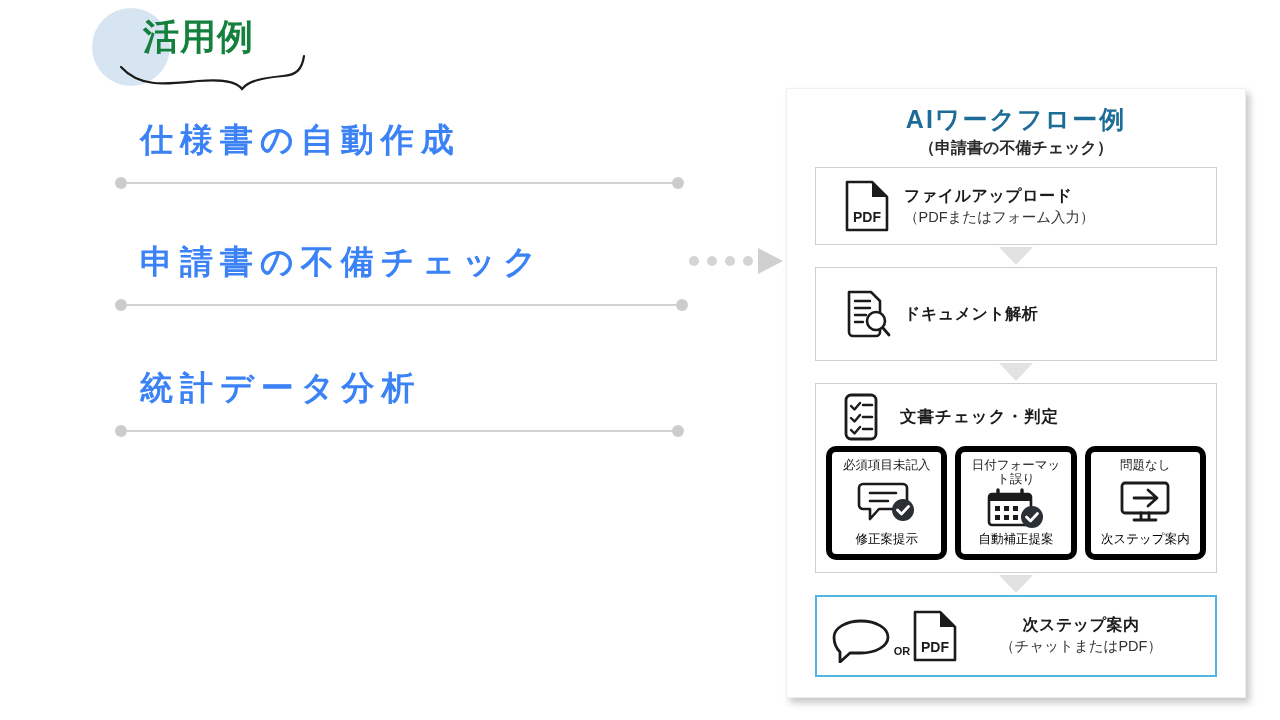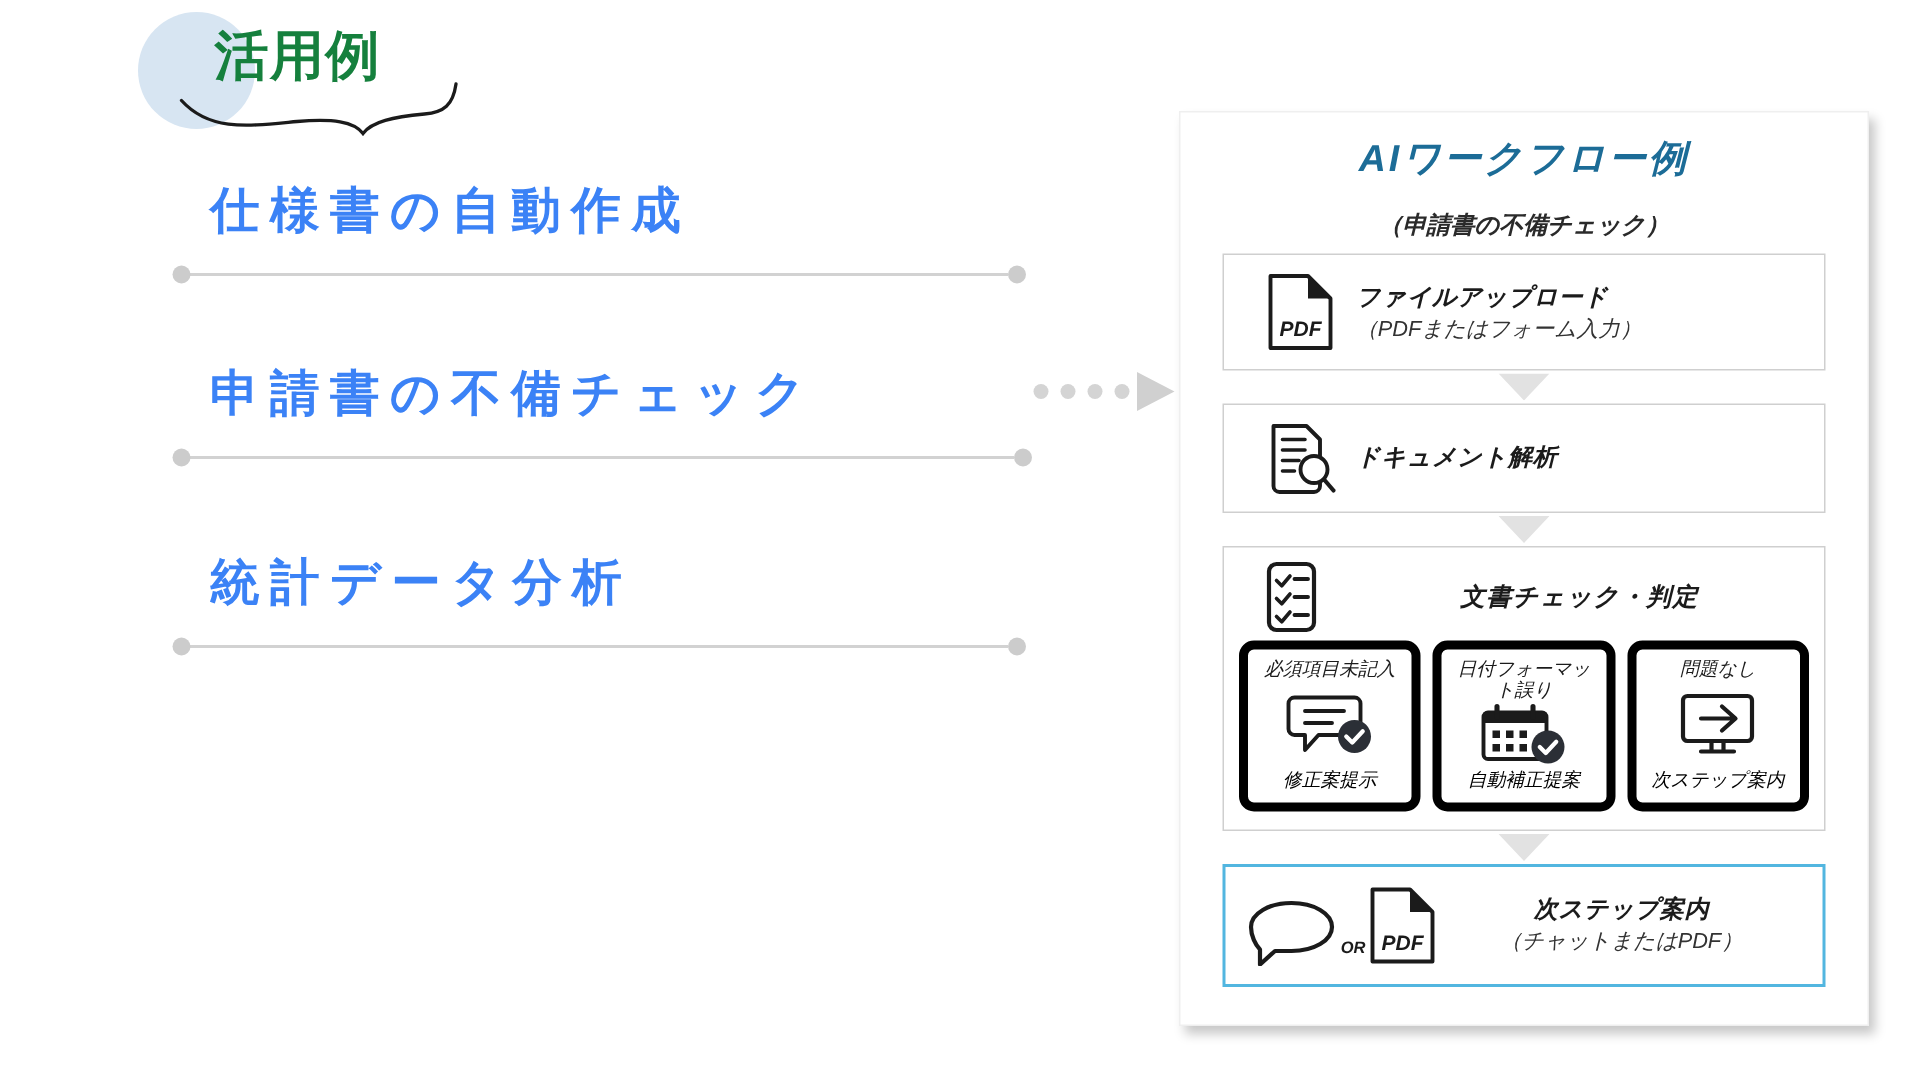--- a/index.html
+++ b/index.html
@@ -39,33 +39,32 @@
   .use-rule .knob {
     position: absolute; top: 0; width: 12px; height: 12px;
     border-radius: 50%; background: #cccccc;
   }
 
   
   .connector { position: absolute; left: 688px; top: 246px; }
 
   
   .panel {
-    position: absolute; left: 786px; top: 74px;
+    position: absolute; left: 786px; top: 88px;
     width: 460px; height: 610px;
     background: #ffffff; border: 1px solid #efefef;
     box-shadow: 4px 5px 7px rgba(0,0,0,0.22);
-    font-style: italic;
   }
   .panel-title {
     margin-top: 14px; text-align: center;
     font-size: 25px; font-weight: 700; color: #1c6c97;
     letter-spacing: 2px;
   }
   .panel-subtitle {
-    margin-top: 18px; text-align: center;
+    margin-top: 2px; text-align: center;
     font-size: 16px; font-weight: 700; color: #2a2a2a;
   }
 
   .flow { margin: 8px 28px 0 28px; }
 
   .flow-card {
     border: 1px solid #cfcfcf; background: #fff;
     display: flex; align-items: center; justify-content: flex-start;
     padding: 10px 14px;
   }
@@ -79,21 +78,21 @@
   }
   .card-sub { font-size: 14.5px; color: #333; margin-top: 1px; }
 
   .arrow-down { display: flex; justify-content: center; padding: 2px 0; }
 
   
   .check-card { border: 1px solid #cfcfcf; padding: 8px 10px 12px 10px; }
   .check-head { display: flex; align-items: center; }
   .check-head .icon-wrap { flex: 0 0 74px; display: flex; justify-content: center; }
   .check-head .check-title {
-    flex: 1; text-align: center; font-size: 16.5px;
+    flex: 1; font-size: 16.5px;
     font-weight: 700; color: #1b1b1b; letter-spacing: 1px;
   }
   .sub-row { display: flex; gap: 8px; margin-top: 4px; }
   .sub-card {
     flex: 1; border: 6px solid #000000; border-radius: 10px;
     padding: 6px 4px 6px 4px; text-align: center;
     display: flex; flex-direction: column; align-items: center;
     justify-content: space-between; min-height: 108px; background: #fff;
   }
   .sub-top {
@@ -181,21 +180,21 @@
           <div class="card-sub">（PDFまたはフォーム入力）</div>
         </div>
       </div>
 
       <div class="arrow-down">
         <svg width="34" height="18" viewBox="0 0 34 18">
             <path d="M0 0 H34 L17 18 Z" fill="#e2e2e2"></path>
           </svg>
       </div>
 
-      <div class="flow-card" style="height:73px">
+      <div class="flow-card" style="height:94px">
         <div class="icon-wrap">
           <svg width="48" height="52" viewBox="0 0 48 52">
             <path d="M6 4 h22 l9 9 v31 a4 4 0 0 1 -4 4 H10 a4 4 0 0 1 -4 -4 Z" fill="#fff" stroke="#1b1b1b" stroke-width="2.6" stroke-linejoin="round"></path>
             <path d="M12 13 h15 M12 20 h15 M12 27 h11 M12 34 h8" stroke="#1b1b1b" stroke-width="2.4" stroke-linecap="round"></path>
             <circle cx="33" cy="33" r="9" fill="#fff" stroke="#1b1b1b" stroke-width="2.6"></circle>
             <path d="M40 40 L46 47" stroke="#1b1b1b" stroke-width="2.8" stroke-linecap="round"></path>
           </svg>
         </div>
         <div class="card-text">
           <div class="card-main">ドキュメント解析</div>

